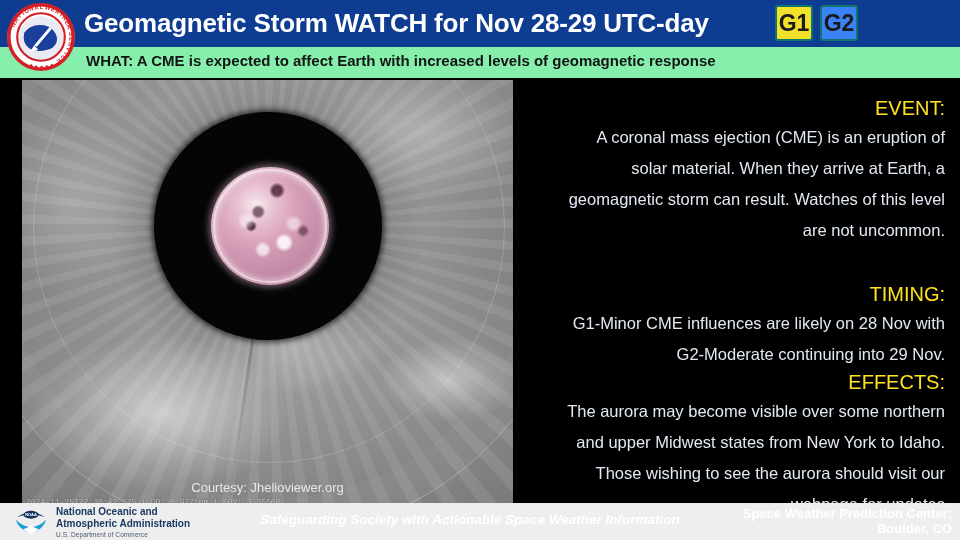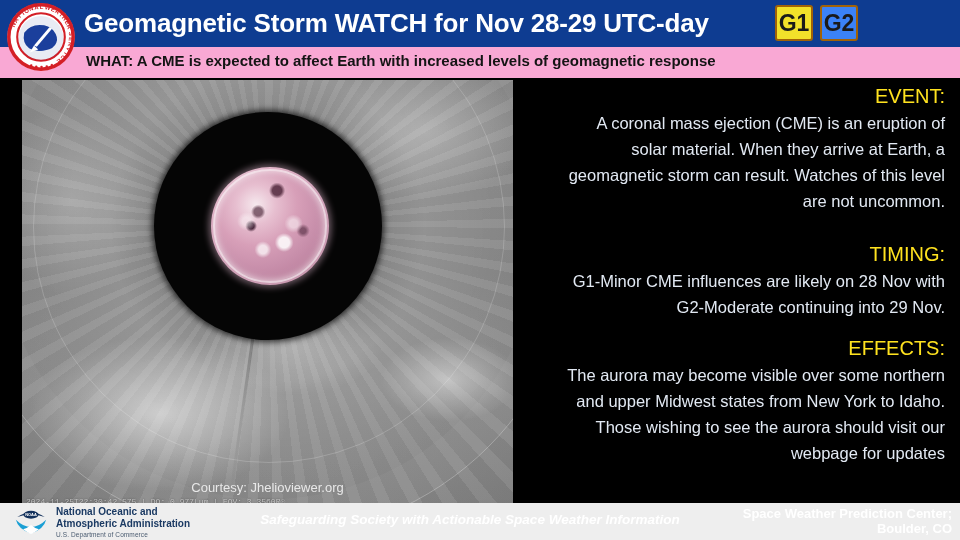--- a/index.html
+++ b/index.html
@@ -48,21 +48,21 @@
   .scale-badges {
     position: absolute;
     right: 102px;
     top: 5px;
     display: flex;
     gap: 7px;
   }
   .scale-badge {
     width: 38px;
     height: 36px;
-    border: 2px solid #a16207;
+    border: 2px solid #0f766e;
     border-radius: 3px;
     display: flex;
     align-items: center;
     justify-content: center;
     font-size: 23px;
     font-weight: bold;
     color: #1a1a1a;
     box-sizing: border-box;
     font-family: "Liberation Sans", sans-serif;
   }
@@ -77,21 +77,21 @@
     line-height: 14.5px;
   }
 
   
   .what-bar {
     position: absolute;
     left: 0;
     top: 47px;
     width: 960px;
     height: 31px;
-    background: #f9a8d4;
+    background: #86efac;
     box-sizing: border-box;
     text-align: right;
   }
   .what-text {
     position: absolute;
     left: 86px;
     top: 5px;
     color: #141414;
     font-size: 15px;
     font-weight: bold;
@@ -258,27 +258,27 @@
   .section-head {
     color: #ffe21f;
     font-size: 20px;
     font-weight: normal;
     line-height: 25px;
     margin: 0;
   }
   .section-body {
     color: #e2e9f3;
     font-size: 16.5px;
-    line-height: 26px;
+    line-height: 31px;
     margin: 1px 0 0 0;
     font-weight: normal;
   }
-  .sec-event { margin-top: 0; }
-  .sec-timing { margin-top: 28px; }
-  .sec-effects { margin-top: 16px; }
+  .sec-event { margin-top: 12px; }
+  .sec-timing { margin-top: 36px; }
+  .sec-effects { }
 
   
   .footer-bar {
     position: absolute;
     left: 0;
     top: 503px;
     width: 960px;
     height: 37px;
     background: #eeeeee;
   }

